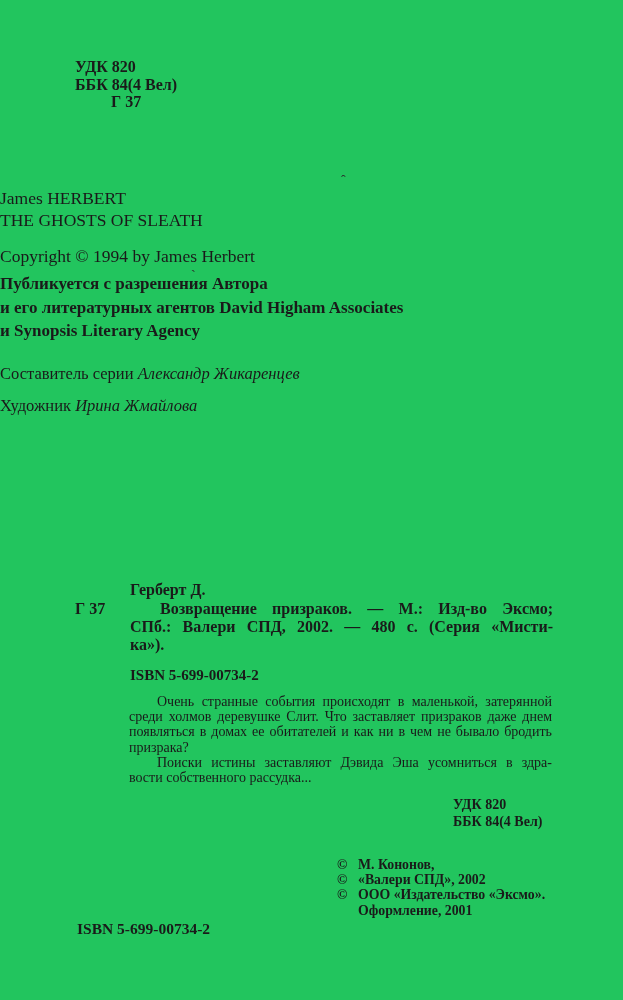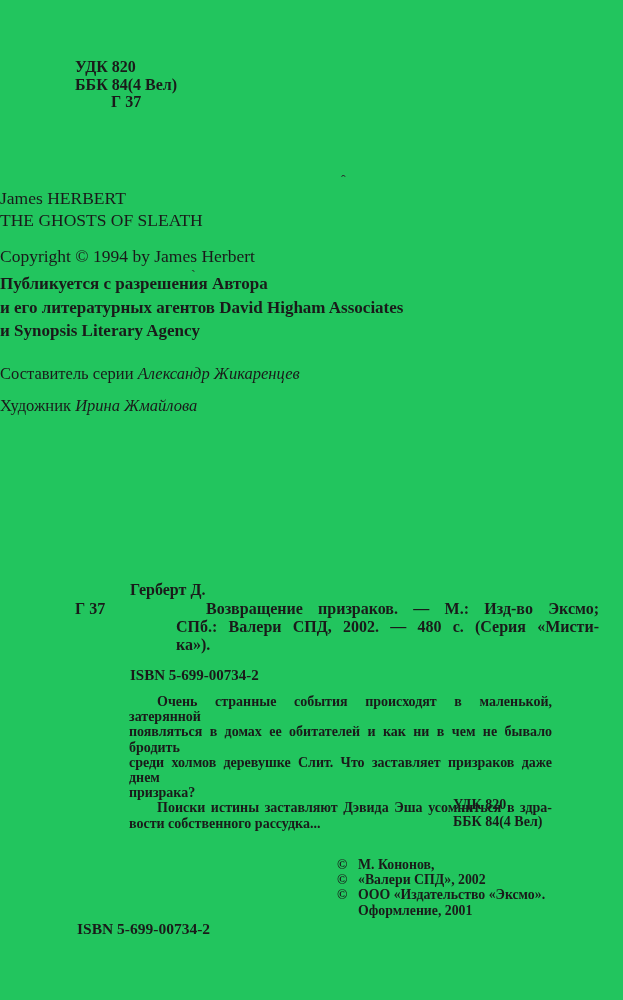--- a/index.html
+++ b/index.html
@@ -23,25 +23,25 @@
   .title-block { top:187px; font-size:17.5px; line-height:22px; }
   .title-block .copy-line { margin-top:14px; }
 
   .rights-block { top:272px; font-size:17px; line-height:23.5px;font-weight:bold; }
 
   .credit-1 { top:364px; font-size:16.5px; }
   .credit-2 { top:396px; font-size:16.5px; }
 
   .card-author { left:130px; top:581px; font-size:16px; font-weight:bold; }
   .card-code   { left:75px;  top:600px; font-size:16px; font-weight:bold; }
-  .card-body   { left:130px; top:600px; width:423px; font-size:16px; line-height:18.2px; font-weight:bold;margin-left:46px; }
+  .card-body   { left:130px; top:600px; width:423px; font-size:16px; line-height:18.2px; font-weight:bold; }
   .ti  { text-indent:30px; }
   .card-isbn   { left:130px; top:667px; font-size:15px; font-weight:bold; }
 
-  .annotation { left:129px; top:694px; width:423px; font-size:14px; line-height:15.2px; font-weight:bold; }
+  .annotation { left:129px; top:694px; width:423px; font-size:14px; line-height:15.2px; font-weight:normal; }
   .ti2 { text-indent:28px; }
 
   .bottom-codes { left:453px; top:797px; font-size:14px; line-height:16.5px; font-weight:bold; }
 
   .copyright-block { left:337px; top:857px; font-size:13.8px; line-height:15.2px; font-weight:bold; }
   .copyright-block .cline { display:flex; }
   .copyright-block .sym { width:21px; flex:0 0 21px; }
   .copyright-block .cont { padding-left:21px; }
 
   .isbn-bottom { left:77px; top:920px; font-size:15.5px; font-weight:bold; }
@@ -87,22 +87,22 @@
   <div class="abs card-code">Г 37</div>
   <div class="abs card-body">
     <div class="ti jl">Возвращение призраков. — М.: Изд-во Эксмо;</div>
     <div class="jl">СПб.: Валери СПД, 2002. — 480 с. (Серия «Мисти-</div>
     <div>ка»).</div>
   </div>
   <div class="abs card-isbn">ISBN 5-699-00734-2</div>
 
   <div class="abs annotation">
     <div class="ti2 jl">Очень странные события происходят в маленькой, затерянной</div>
+    <div class="jl">среди холмов деревушке Слит. Что заставляет призраков даже днем</div>
     <div class="jl">появляться в домах ее обитателей и как ни в чем не бывало бродить</div>
-    <div class="jl">среди холмов деревушке Слит. Что заставляет призраков даже днем</div>
     <div>призрака?</div>
     <div class="ti2 jl">Поиски истины заставляют Дэвида Эша усомниться в здра-</div>
     <div>вости собственного рассудка...</div>
   </div>
 
   <div class="abs bottom-codes">
     <div>УДК 820</div>
     <div>ББК 84(4 Вел)</div>
   </div>
 

